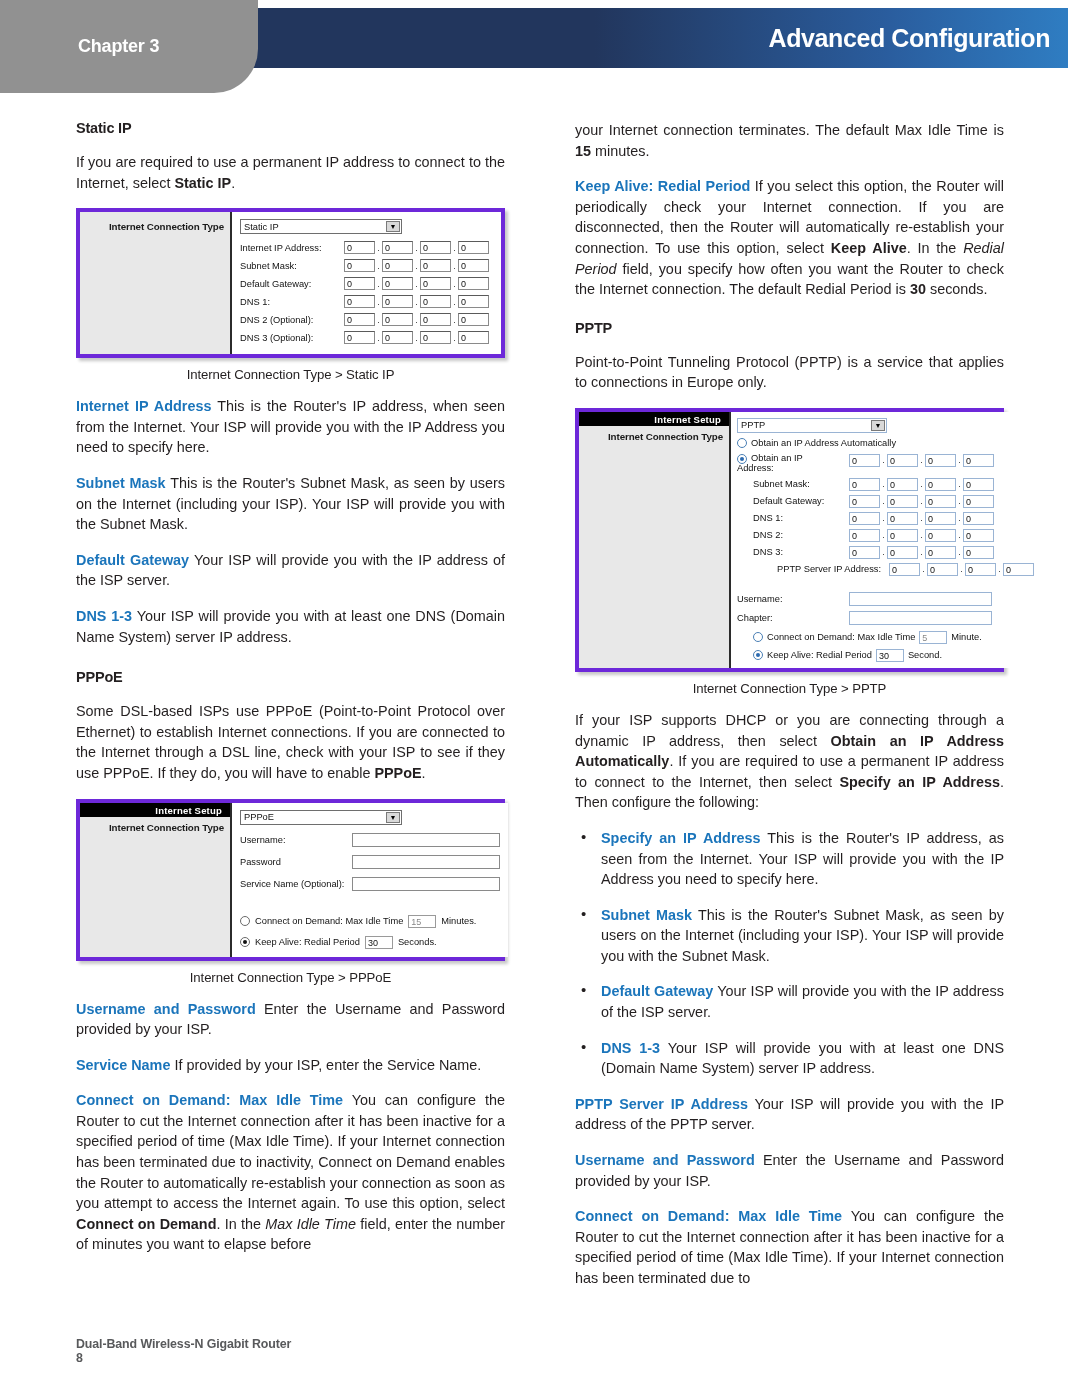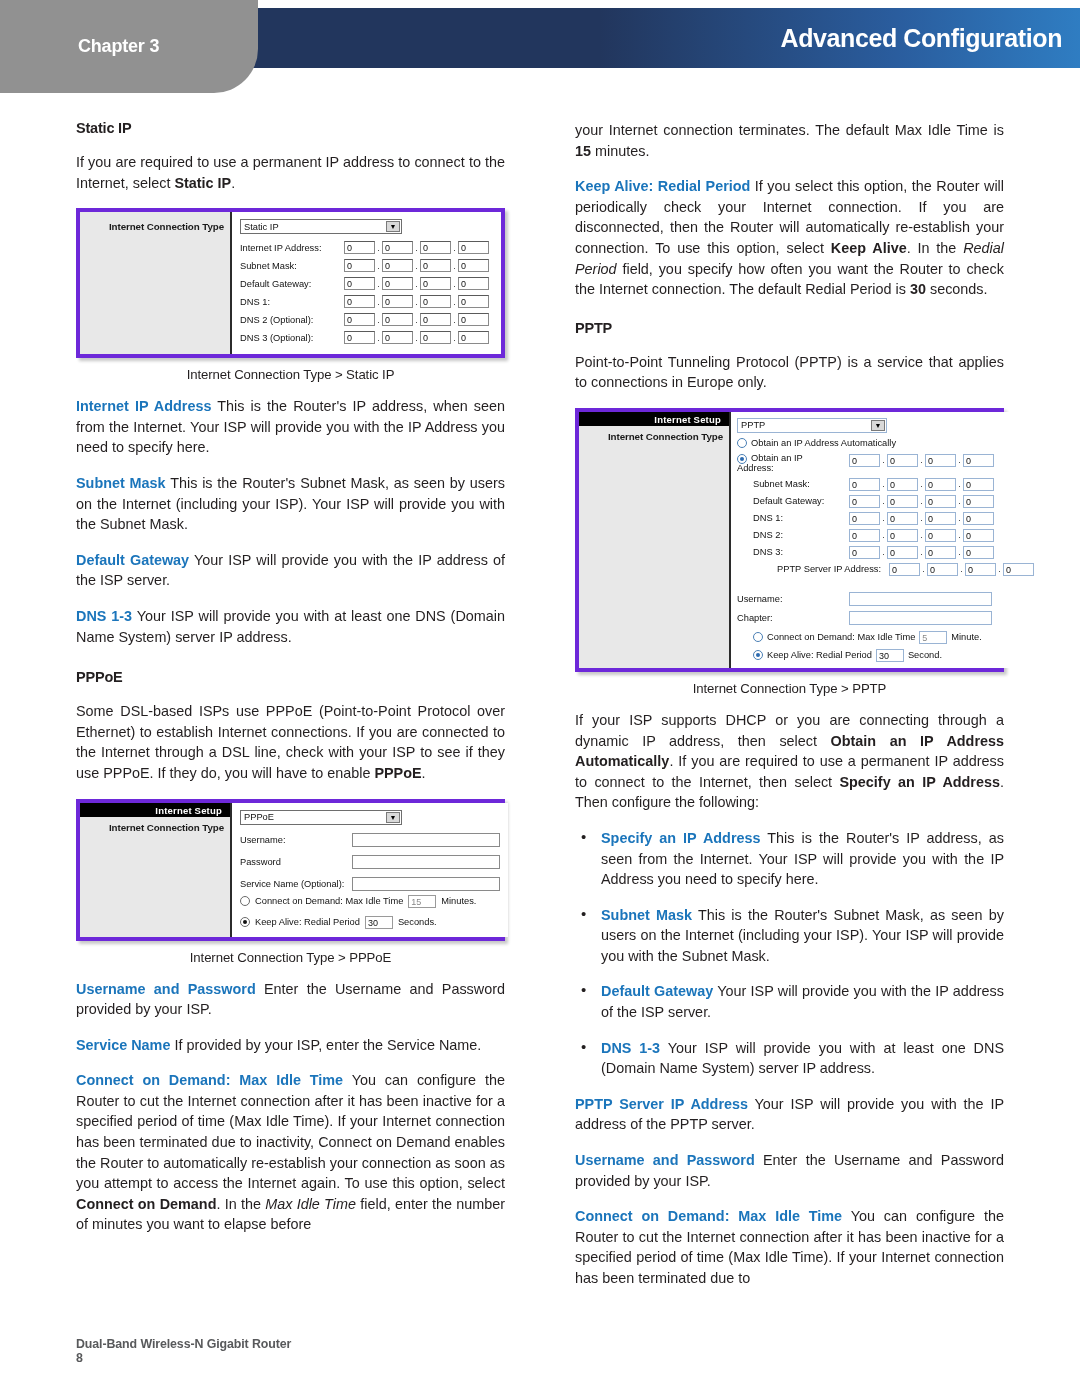--- a/index.html
+++ b/index.html
@@ -6,21 +6,21 @@
   html, body {
     width: 1080px; height: 1397px;
     background: #ffffff;
     font-family: "Liberation Sans", sans-serif;
     -webkit-font-smoothing: antialiased;
   }
   .page { position: relative; width: 1080px; height: 1397px; overflow: hidden; }
 
   
   .header-band {
-    position: absolute; left: 252px; top: 8px; right: 0; height: 60px;
+    position: absolute; left: 252px; top: 8px; right: 12px; height: 60px;
     background: linear-gradient(to right, #22365d 0%, #22365d 42%, #2a5d9e 78%, #2f7dc2 100%);
   }
   .header-title {
     position: absolute; right: 18px; top: 50%; transform: translateY(-50%);
     color: #ffffff; font-size: 25px; font-weight: bold; letter-spacing: -0.4px;
     white-space: nowrap;
   }
   .chapter-tab {
     position: absolute; left: 0; top: 0; width: 258px; height: 93px;
     background: #919191;
@@ -279,21 +279,21 @@
             </div>
           </div>
           <div class="ui-row" style="margin-bottom:8px;">
             <div class="ui-label" style="width:112px">Username:</div>
             <div class="ui-text" style="width:148px"></div>
           </div>
           <div class="ui-row" style="margin-bottom:8px;">
             <div class="ui-label" style="width:112px">Password</div>
             <div class="ui-text" style="width:148px"></div>
           </div>
-          <div class="ui-row" style="margin-bottom:4px;">
+          <div class="ui-row" style="margin-bottom:24px;">
             <div class="ui-label" style="width:112px">Service Name (Optional):</div>
             <div class="ui-text" style="width:148px"></div>
           </div>
           <div class="ui-row" style="margin-bottom:8px;gap:5px;">
             <span class="ui-radio"></span>
             <div class="ui-label">Connect on Demand: Max Idle Time</div>
             <div class="ui-small">15</div>
             <div class="ui-label">Minutes.</div>
           </div>
           <div class="ui-row" style="margin-bottom:0;gap:5px;">

